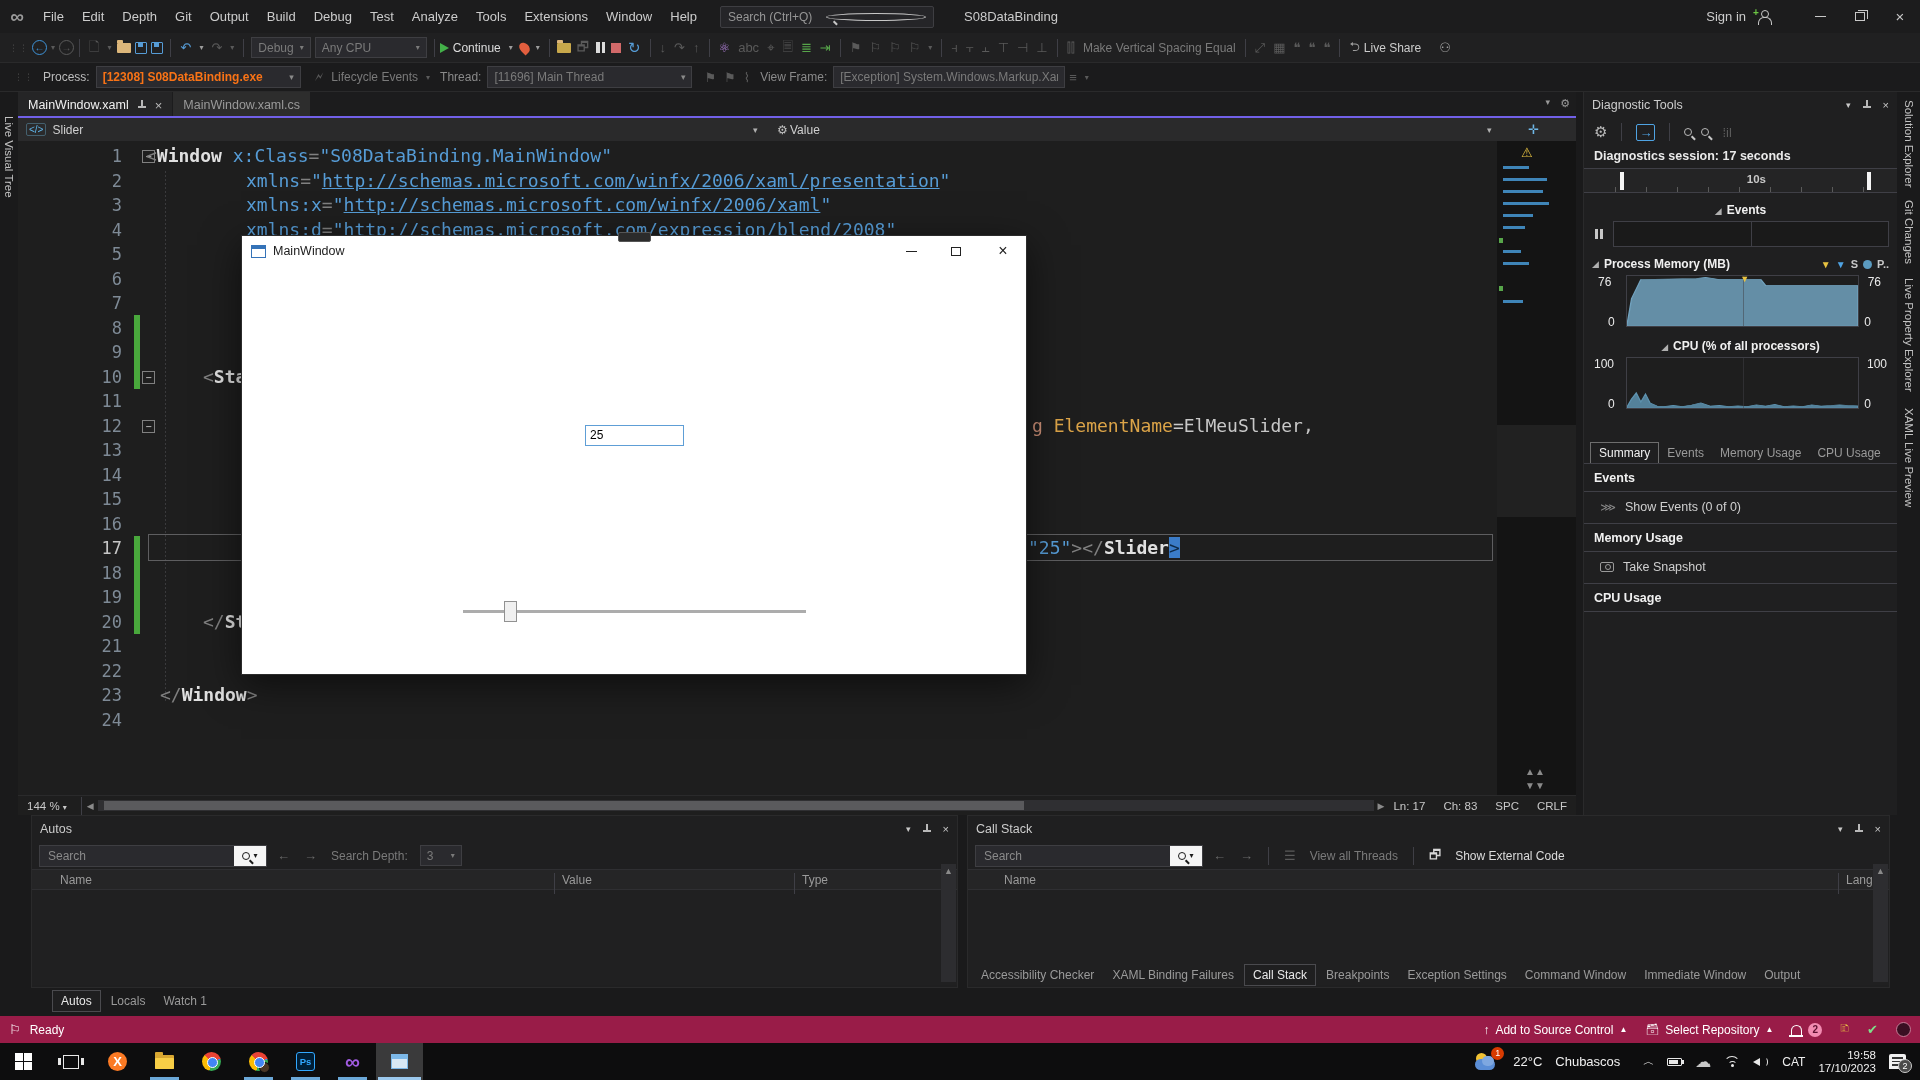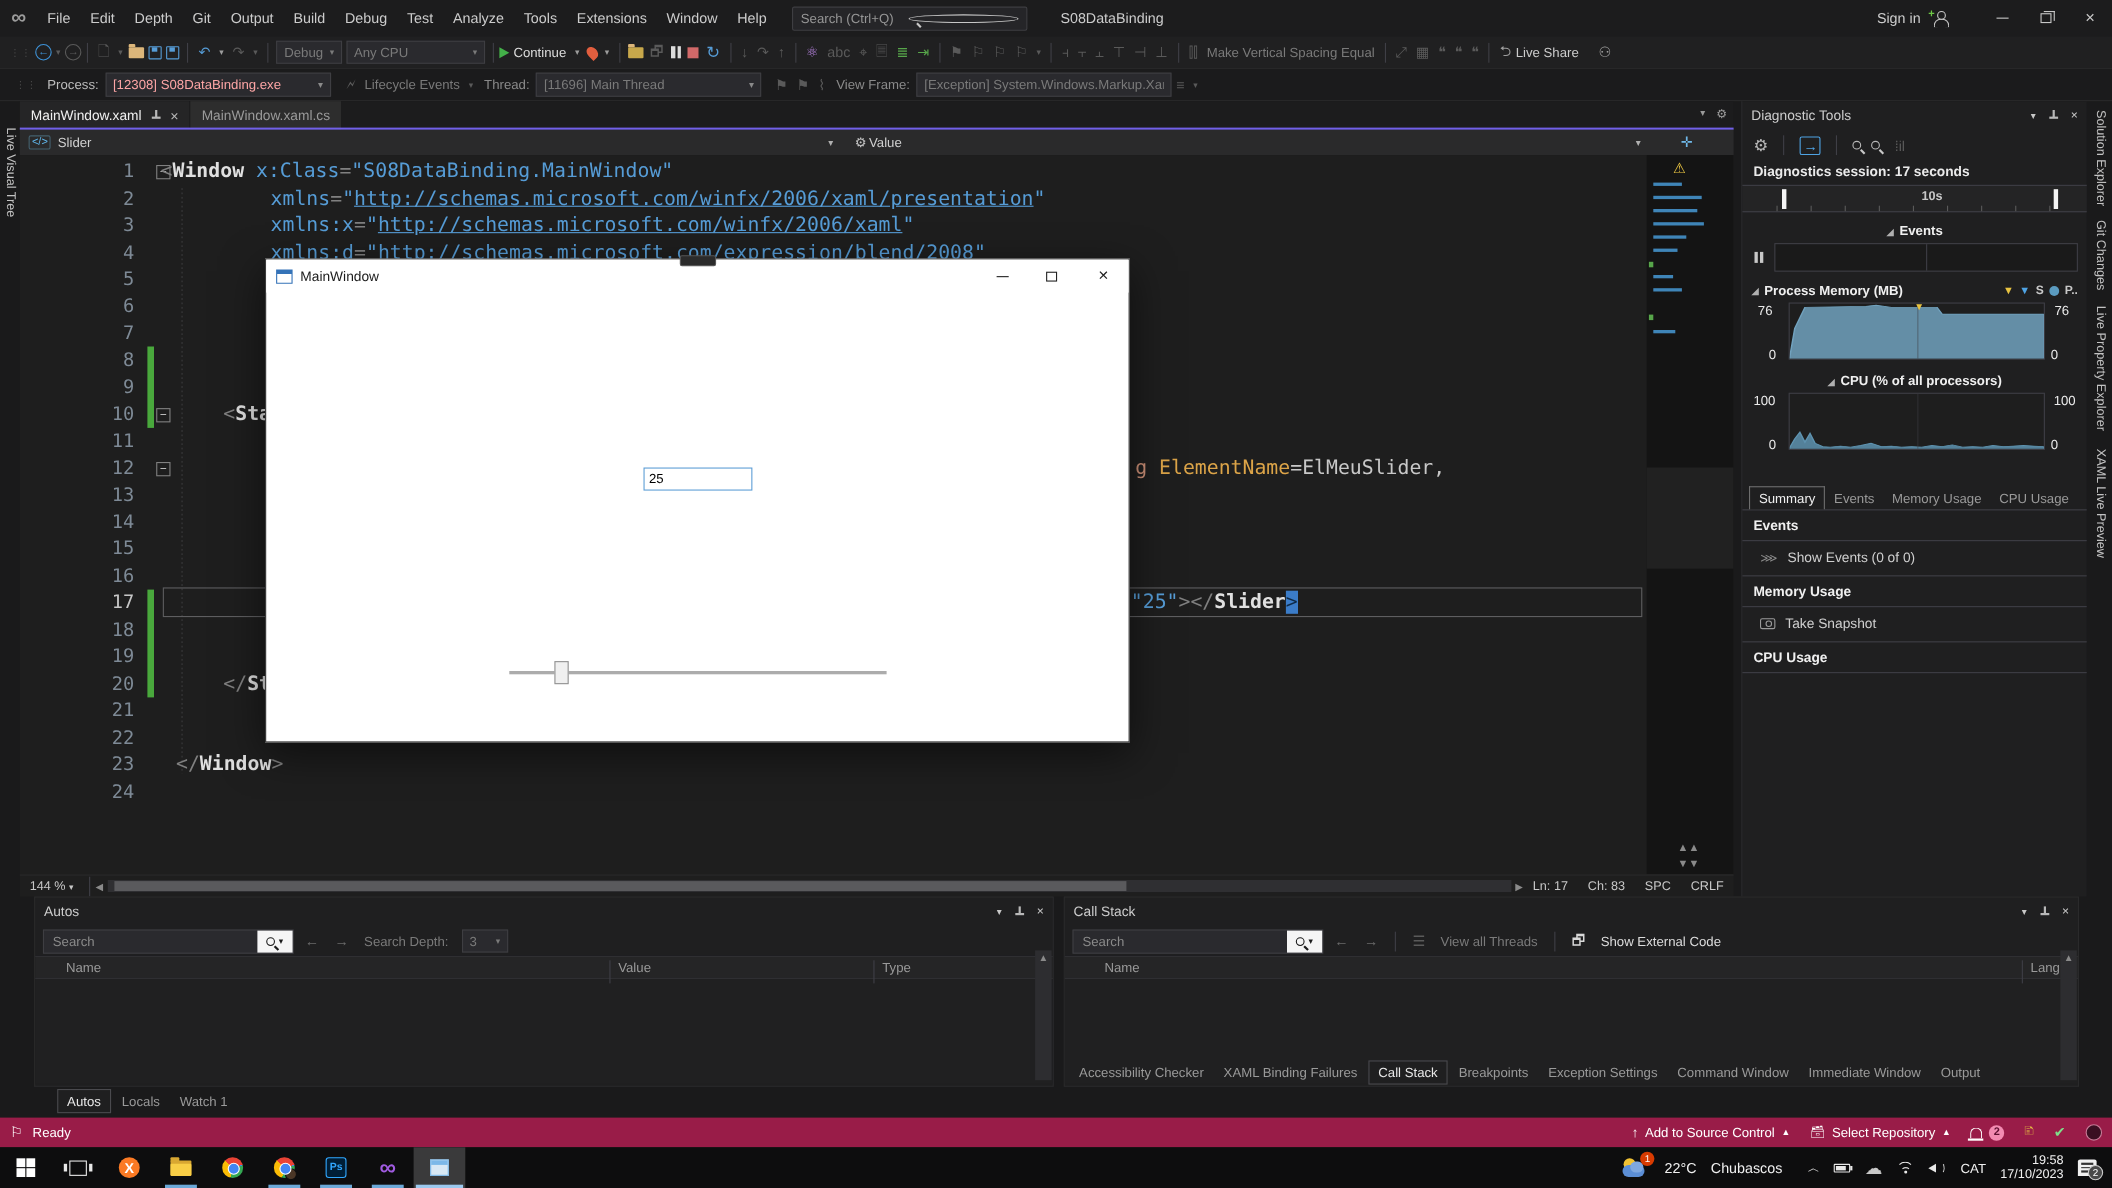--- a/index.html
+++ b/index.html
@@ -60,21 +60,21 @@
   .folder-sm { width:14px; height:10px; background:#dcb67a; border-radius:1px; position:relative; display:inline-block; margin:0 2px; }
   .folder-sm::before { content:""; position:absolute; left:0; top:-3px; width:6px; height:3px; background:#dcb67a; border-radius:1px 1px 0 0; }
   .tb-label { color:#7a7a7a; font-size:12px; padding:0 4px; }
   #liveshare-lbl { color:#cccccc; font-size:12px; }
 
   
   #debugbar { left:0; top:63px; width:1920px; height:29px; background:#1b1b1c; border-bottom:1px solid #2a2a2b; }
   .db-label { color:#bdbdbd; font-size:12px; margin:0 6px; }
   .db-dd { height:22px; background:#2a2a2e; border:1px solid #3e3e42; display:flex; align-items:center;
     padding:0 6px; font-size:12px; }
-  .db-dd .val { color:#fca5a5; } .db-dd .valdis { color:#7a7a7a; }
+  .db-dd .val { color:#f97316;font-weight:bold; } .db-dd .valdis { color:#7a7a7a; }
   .db-dd .arr { color:#8a8a8a; margin-left:8px; font-size:9px; }
 
   
   #tabrow { left:18px; top:92px; width:1558px; height:26px; background:#1c1c1d; display:flex; align-items:flex-end; }
   .doc-tab { height:26px; display:flex; align-items:center; padding:0 10px; font-size:12.5px; }
   .doc-tab.active { background:#252526; color:#f0f0f0; gap:8px; }
   .doc-tab.inactive { background:#2d2d2d; color:#9a9a9a; margin-left:1px; }
   #accent-line { left:18px; top:116px; width:1558px; height:2px; background:#7160e8; }
   .pinicon { width:10px; height:10px; position:relative; display:inline-block; }
   .pinicon::before { content:""; position:absolute; left:4px; top:0; width:2px; height:7px; background:#b8b8b8; }
@@ -324,21 +324,21 @@
     <span class="sep"></span>
     <span class="tbi blue">↶</span>
     <span class="tbi" style="font-size:8px">▾</span>
     <span class="tbi dis">↷</span>
     <span class="tbi dis" style="font-size:8px">▾</span>
     <span class="sep"></span>
     <span class="tb-dd">
       <span>Debug</span>
         <span style="font-size:8px">▾</span>
       </span>
-    <span class="tb-dd" style="width:126px">
+    <span class="tb-dd" style="width:112px">
       <span>Any CPU</span>
         <span class="grow"></span>
         <span style="font-size:8px">▾</span>
       </span>
     <span class="sep"></span>
     <span class="play"></span>
     <span class="continue-lbl">Continue</span>
     <span class="tbi" style="font-size:8px">▾</span>
     <span class="flame"></span>
     <span class="tbi" style="font-size:8px">▾</span>

